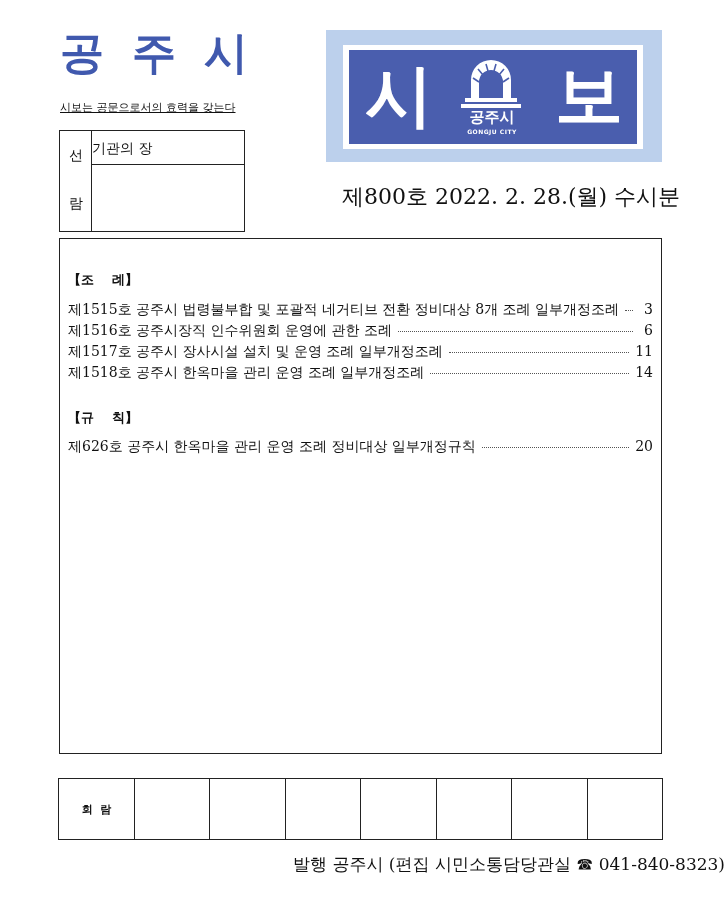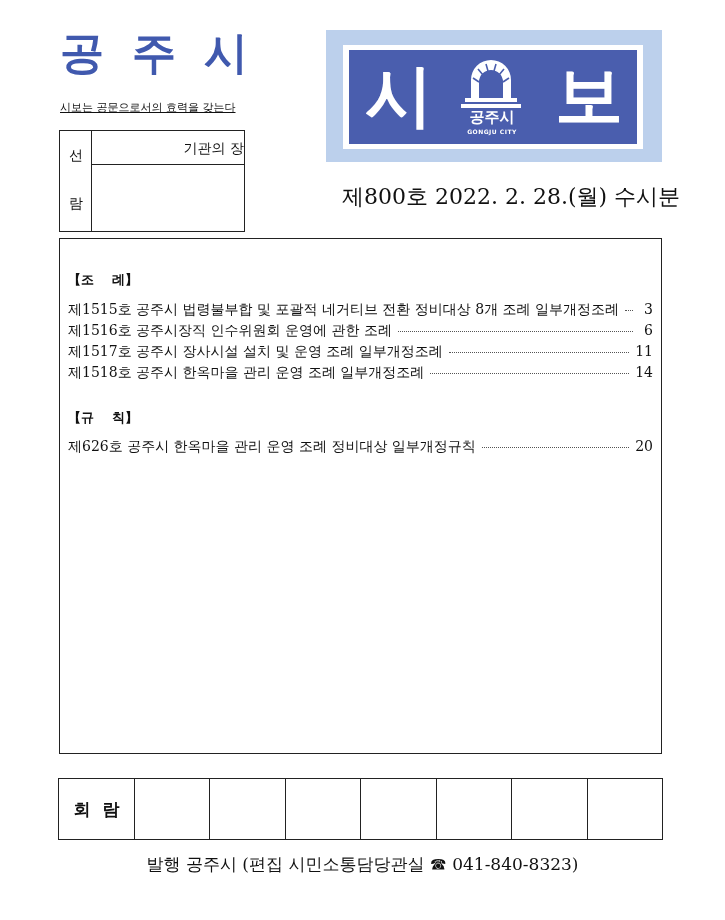--- a/index.html
+++ b/index.html
@@ -25,21 +25,21 @@
       position: absolute; left: 0; top: 0; width: 32px; height: 100%;
       border-right: 1.5px solid #222;
     }
     .review-box .left-col span {
       position: absolute; left: 0; width: 32px; text-align: center;
       font-size: 14px;
     }
     .review-box .head-cell {
       position: absolute; left: 32px; top: 0; right: 0; height: 34px;
       border-bottom: 1.5px solid #222;
-      text-align: right; font-size: 14px; line-height: 34px;
+      text-align: left; font-size: 14px; line-height: 34px;
     }
 
     .logo-outer {
       position: absolute; left: 326px; top: 30px; width: 336px; height: 132px;
       background: #bcd0ec;
     }
     .logo-white {
       position: absolute; left: 17px; top: 15px; width: 300px; height: 104px;
       background: #ffffff;
     }
@@ -91,26 +91,26 @@
     .circ-table {
       position: absolute; left: 58px; top: 778px; width: 605px; height: 62px;
       border-top: 1.5px solid #222; border-bottom: 1.5px solid #222;
       border-left: 1.5px solid #222; border-right: 1.5px solid #222;
       display: flex;
     }
     .circ-cell { height: 100%; border-right: 1px solid #222; }
     .circ-cell:last-child { border-right: none; }
     .circ-label {
       width: 76px; display: flex; align-items: center; justify-content: center;
-      font-size: 17px; font-weight: bold; white-space: pre;
+      font-size: 11px; font-weight: bold; white-space: pre;
     }
     .circ-blank { flex: 1; }
 
     .publisher-line {
-      position: absolute; left: 0; width: 725px; top: 853px; text-align: center;
+      position: absolute; left: 0; width: 725px; top: 853px; text-align: right;
       font-family: "DejaVu Serif", serif; font-size: 17px; white-space: nowrap;
     }
   </style>
 </head>
 <body>
 
 <div class="city-title">공주시</div>
 <div class="legal-note">시보는 공문으로서의 효력을 갖는다</div>
 
 <div class="review-box">

